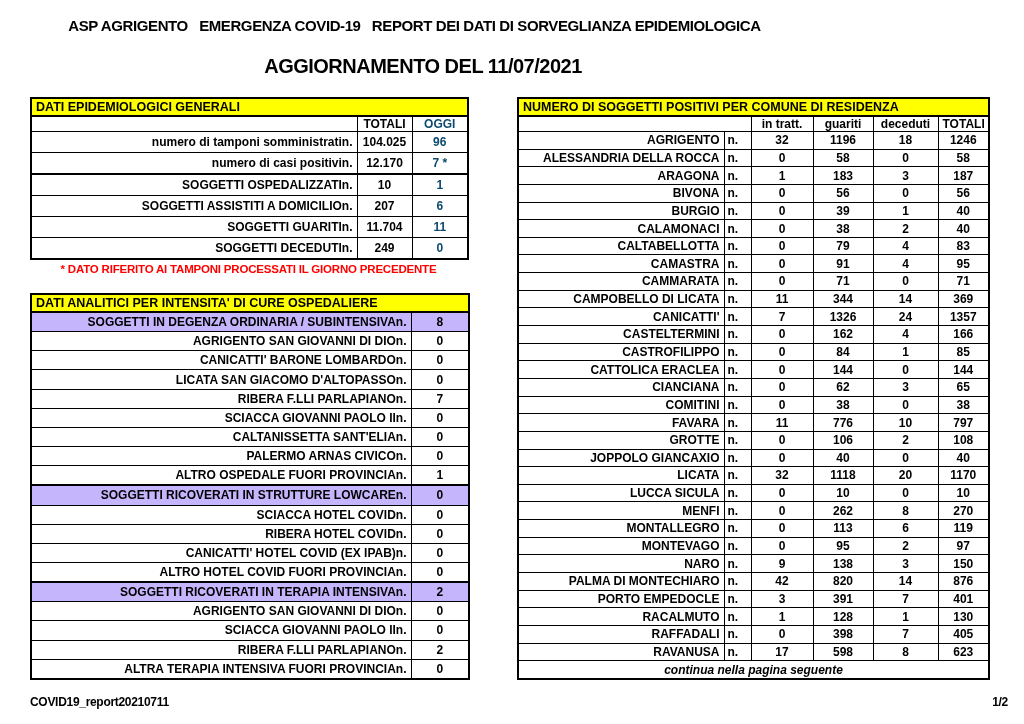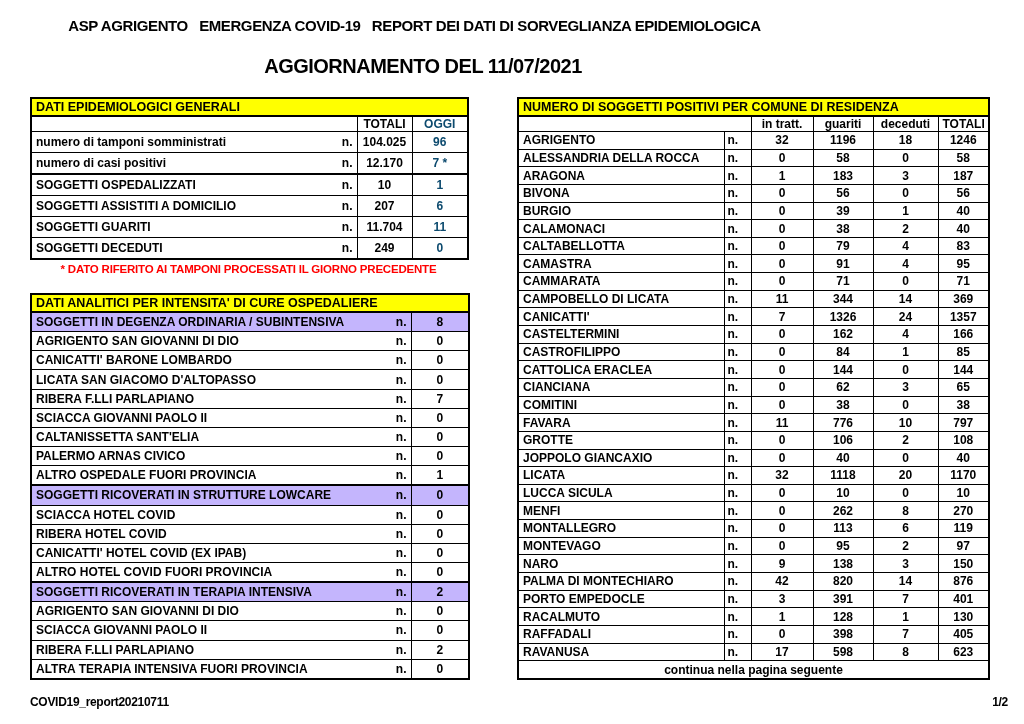--- a/index.html
+++ b/index.html
@@ -21,28 +21,28 @@
     background:#fff;border:2px solid #000;
   }
   .tbl th,.tbl td{
     border:1px solid #000;font-size:12px;font-weight:700;
     padding:0 4px;white-space:nowrap;overflow:hidden;vertical-align:middle;
   }
   th.title{
     background:#FFFF00;text-align:left;font-size:12.5px;
     border-bottom:2px solid #000;padding:1px 4px;
   }
-  td.lbl,th.lbl{text-align:left}
+  td.lbl,th.lbl{text-align:right}
   .n{float:right}
   td.num{text-align:center}
   td.ncell{text-align:left;padding:0 3px}
   .red{color:#0c4a6e}
   tr.section td{background:#c4b5fd}
   th.colh{text-align:center}
-  td.continua{text-align:center;}
+  td.continua{text-align:center;font-style:italic}
   #general-table{left:30px;top:97px;width:437px;height:163px}
   .footnote{
     position:absolute;left:30px;top:263px;width:437px;text-align:center;
     color:#FF0000;font-size:11.5px;letter-spacing:-0.2px;
   }
   #hospital-table{left:30px;top:293px;width:438px;height:387px}
   #comuni-table{left:517px;top:97px;width:471px;height:583px}
   .footer-left{position:absolute;left:30px;top:695px;font-size:12px;letter-spacing:-0.3px}
   .footer-right{position:absolute;right:16px;top:695px;font-size:12px;letter-spacing:-0.3px}
 </style>

